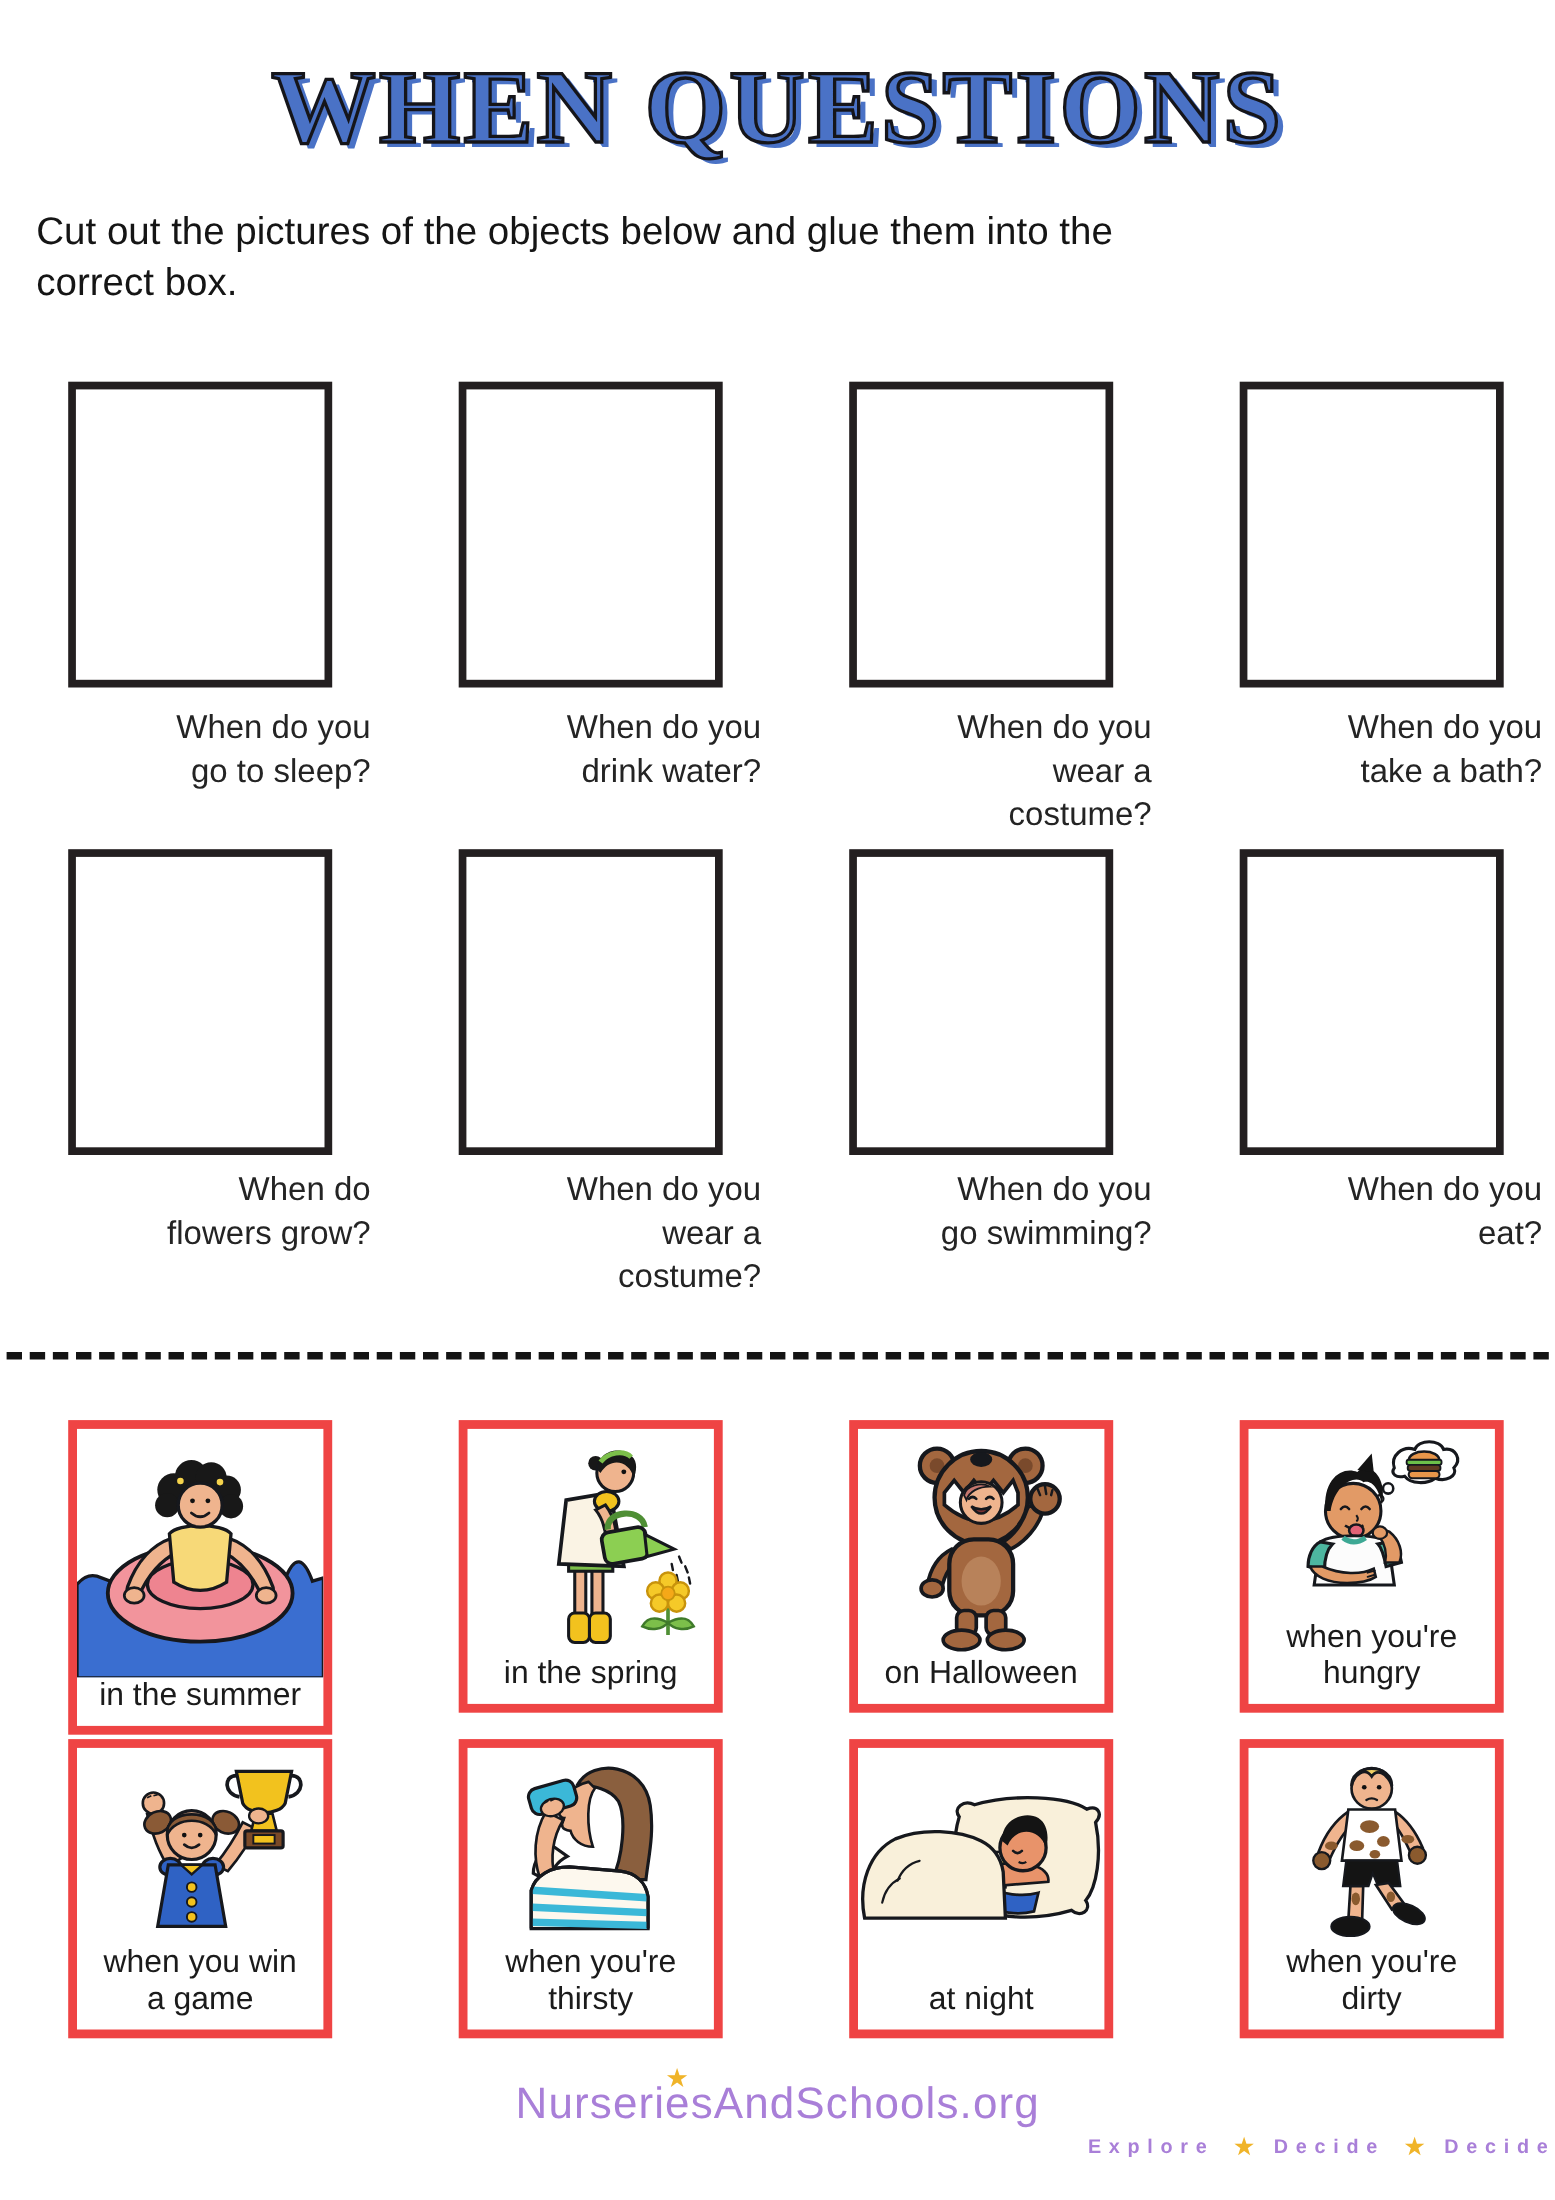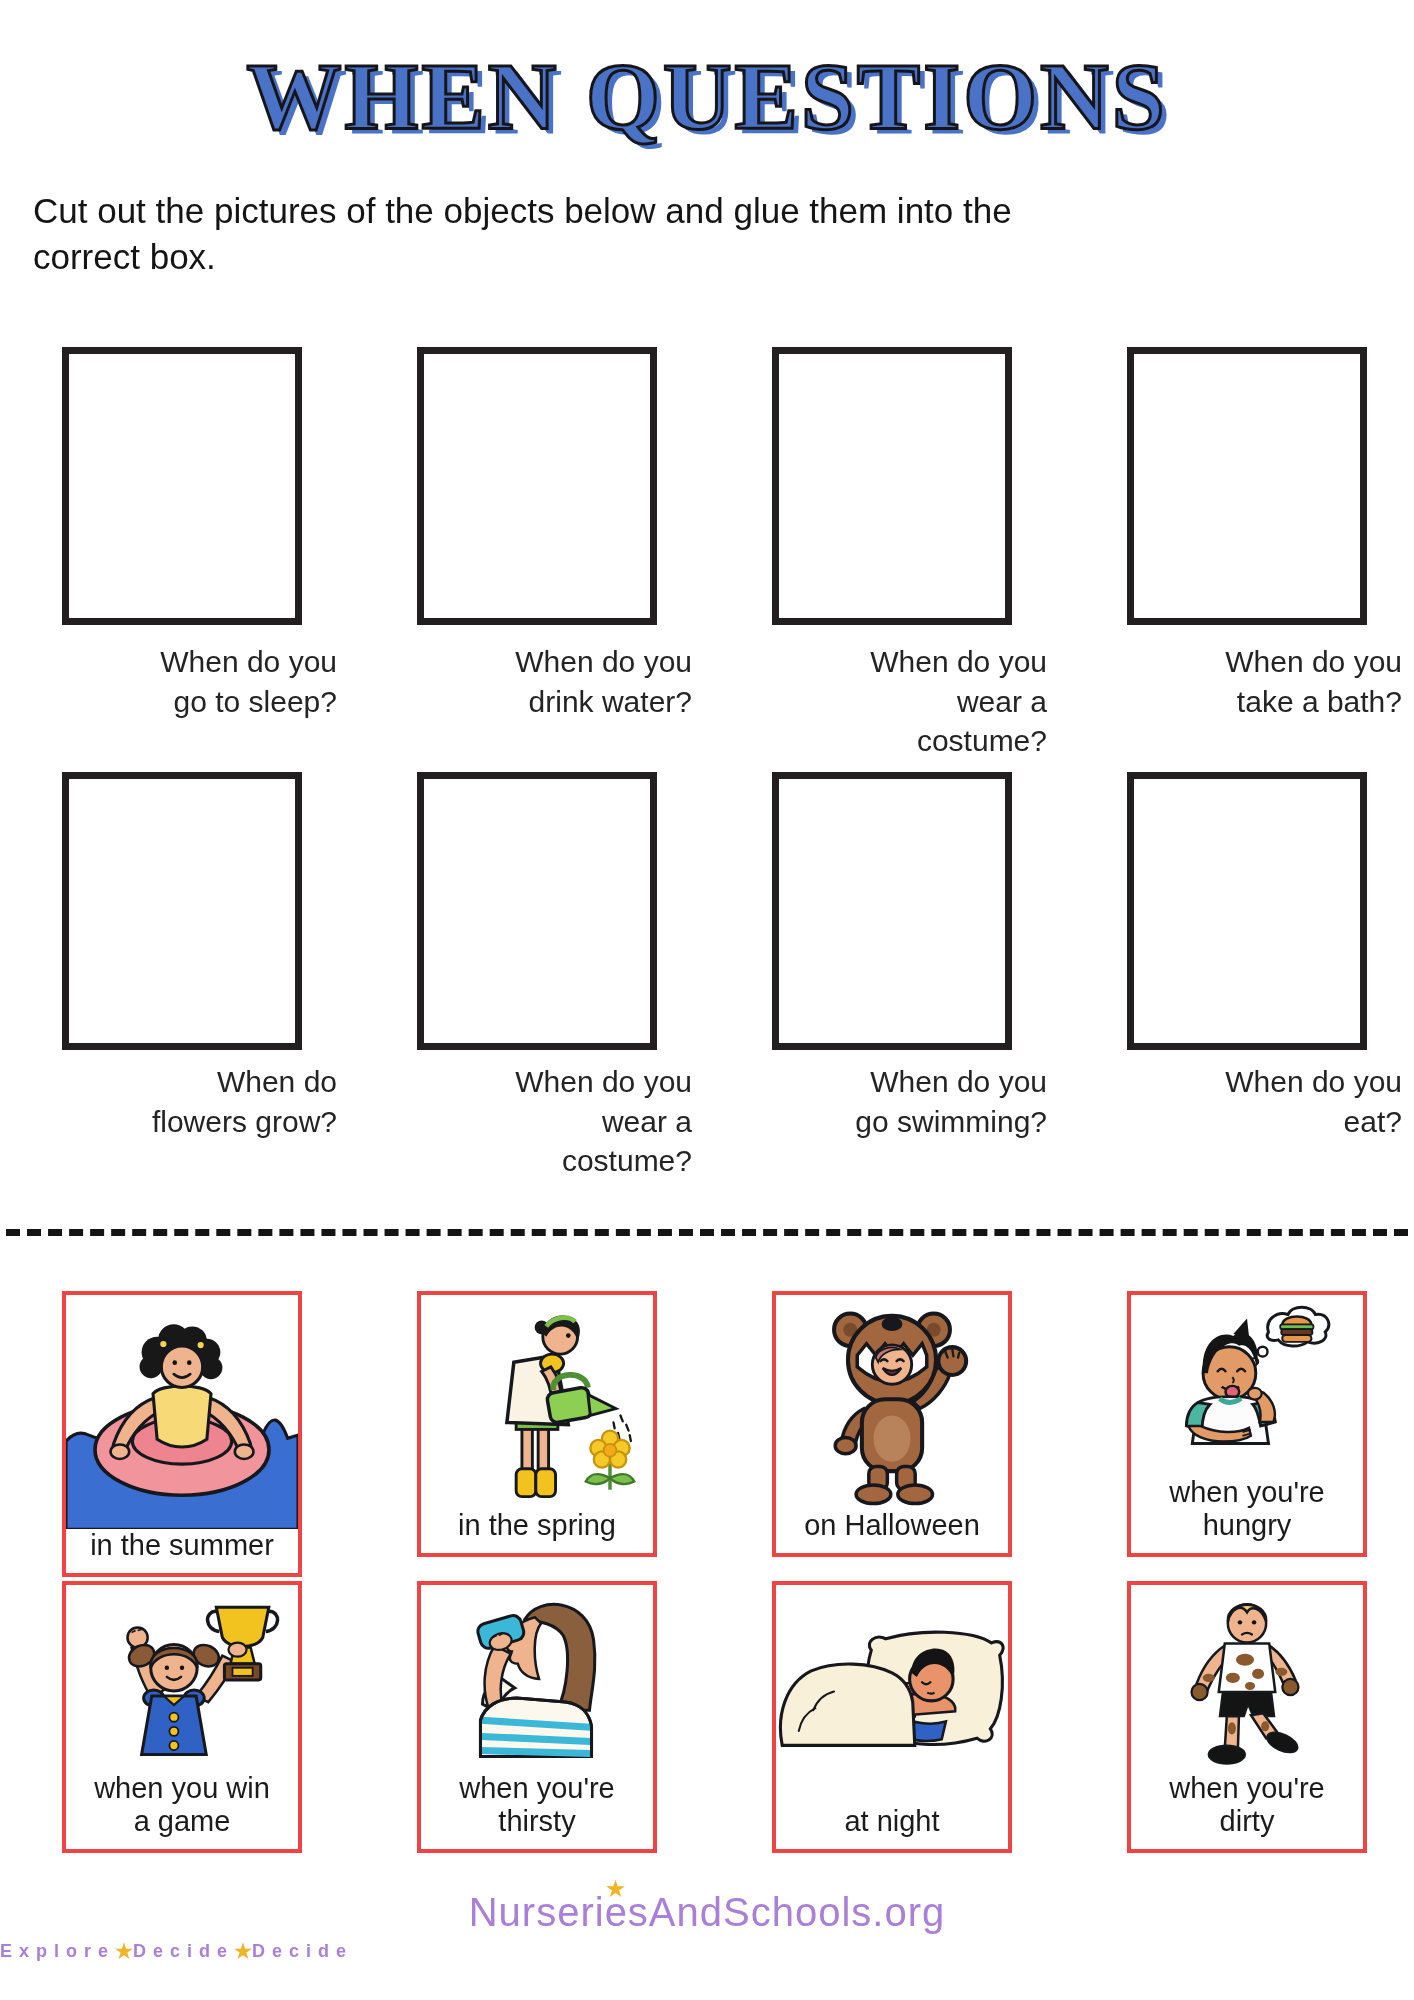--- a/index.html
+++ b/index.html
@@ -15,33 +15,33 @@
 
   .gluebox{position:absolute;width:240px;height:278px;border:7px solid #231f20;
         background:#fff;box-sizing:border-box;}
 
   .question{position:absolute;width:310px;text-align:right;font-size:30px;
         line-height:1.32;color:#242424;white-space:pre-line;}
 
   .cut-line{position:absolute;left:6px;top:1229px;width:1402px;height:0;
         border-top:7px dashed #141414;}
 
-  .card{position:absolute;width:240px;border:4px solid #ef4444;background:#fff;
+  .card{position:absolute;width:240px;border:8px solid #ef4444;background:#fff;
         box-sizing:border-box;display:flex;flex-direction:column;}
   .card-img{flex:1 1 auto;display:flex;align-items:center;justify-content:center;
         overflow:hidden;}
   .card-img svg{width:100%;height:100%;display:block;}
   .card-label{flex:0 0 auto;text-align:center;font-size:29px;line-height:1.16;
         color:#1b1b1b;white-space:pre-line;padding:0 4px 10px;}
 
   .logo{position:absolute;top:1890px;left:0;width:100%;text-align:center;color:#a97fd8;}
   .logo-site{position:relative;display:inline-block;font-size:40px;letter-spacing:1px;}
   .logo-star{position:absolute;top:-15px;left:136px;color:#f0b429;font-size:24px;}
   .logo-tagline{margin-top:4px;font-size:18px;letter-spacing:7px;font-weight:700;
-        display:flex;justify-content:flex-start;align-items:center;gap:0;}
+        display:flex;justify-content:flex-end;align-items:center;gap:18px;}
   .tag-star{color:#f0b429;letter-spacing:0;font-size:20px;}
 </style>
 </head>
 <body>
 
 <div class="page">
 
   <div class="title">WHEN QUESTIONS</div>
 
   <div class="instructions">Cut out the pictures of the objects below and glue them into the

